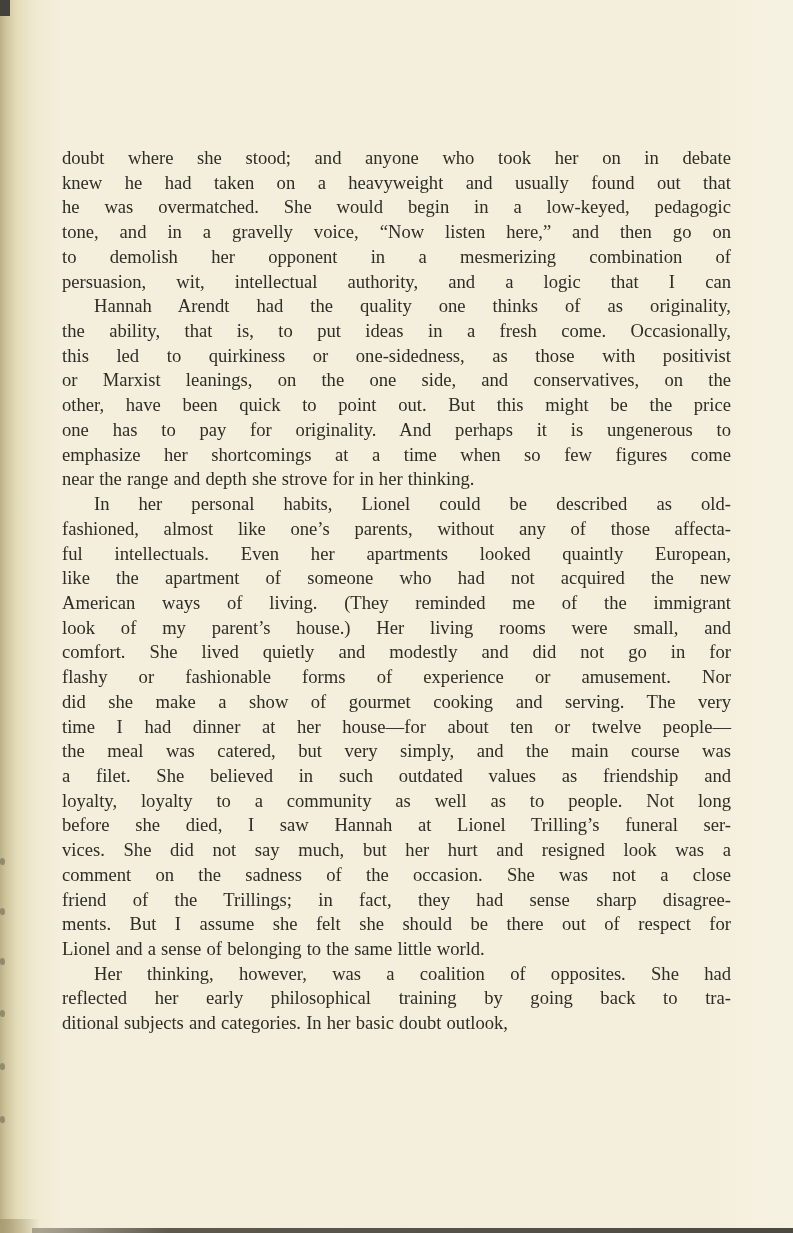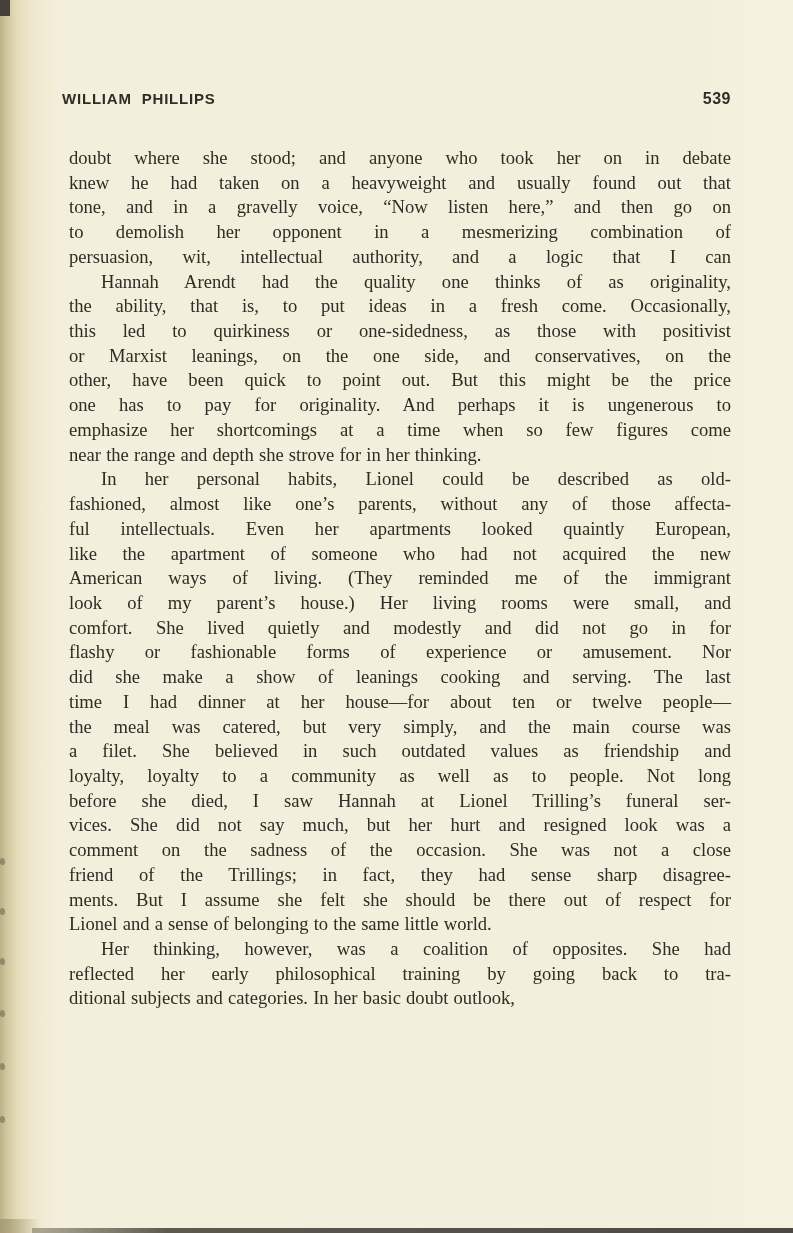--- a/index.html
+++ b/index.html
@@ -85,21 +85,20 @@
     width: 669px;
     color: var(--ink, #2e2d26);
   }
   .line {
     font-size: 18.6px;
     line-height: 24.72px;
     height: 24.72px;
     text-align: justify;
     word-spacing: 0.5px;
     white-space: normal;
-    margin-left: 7px;
   }
   .line.just {
     text-align-last: justify;
   }
   .line.indent {
     text-indent: 32px;
   }
 </style>
 </head>
 <body>
@@ -110,48 +109,45 @@
   <div class="bottom-edge"></div>
   <div id="specks">
       <div class="speck" style="top: 858px;"></div>
       <div class="speck" style="top: 908px;"></div>
       <div class="speck" style="top: 958px;"></div>
       <div class="speck" style="top: 1010px;"></div>
       <div class="speck" style="top: 1063px;"></div>
       <div class="speck" style="top: 1116px;"></div>
     </div>
 
-  <div class="header">
-    <span class="author">WILLIAM PHILLIPS</span>
-    <span class="pagenum">539</span>
-  </div>
 
   <div class="body" id="body-text">
       <div class="line just">doubt where she stood; and anyone who took her on in debate</div>
       <div class="line just">knew he had taken on a heavyweight and usually found out that</div>
+      <div class="line just">he was overmatched. She would begin in a low-keyed, pedagogic</div>
       <div class="line just">tone, and in a gravelly voice, “Now listen here,” and then go on</div>
       <div class="line just">to demolish her opponent in a mesmerizing combination of</div>
       <div class="line just">persuasion, wit, intellectual authority, and a logic that I can</div>
       <div class="line just indent">Hannah Arendt had the quality one thinks of as originality,</div>
       <div class="line just">the ability, that is, to put ideas in a fresh come. Occasionally,</div>
       <div class="line just">this led to quirkiness or one-sidedness, as those with positivist</div>
       <div class="line just">or Marxist leanings, on the one side, and conservatives, on the</div>
       <div class="line just">other, have been quick to point out. But this might be the price</div>
       <div class="line just">one has to pay for originality. And perhaps it is ungenerous to</div>
       <div class="line just">emphasize her shortcomings at a time when so few figures come</div>
       <div class="line">near the range and depth she strove for in her thinking.</div>
       <div class="line just indent">In her personal habits, Lionel could be described as old-</div>
       <div class="line just">fashioned, almost like one’s parents, without any of those affecta-</div>
       <div class="line just">ful intellectuals. Even her apartments looked quaintly European,</div>
       <div class="line just">like the apartment of someone who had not acquired the new</div>
       <div class="line just">American ways of living. (They reminded me of the immigrant</div>
       <div class="line just">look of my parent’s house.) Her living rooms were small, and</div>
       <div class="line just">comfort. She lived quietly and modestly and did not go in for</div>
       <div class="line just">flashy or fashionable forms of experience or amusement. Nor</div>
-      <div class="line just">did she make a show of leanings cooking and serving. The last</div>
+      <div class="line just">did she make a show of gourmet cooking and serving. The very</div>
       <div class="line just">time I had dinner at her house—for about ten or twelve people—</div>
       <div class="line just">the meal was catered, but very simply, and the main course was</div>
       <div class="line just">a filet. She believed in such outdated values as friendship and</div>
       <div class="line just">loyalty, loyalty to a community as well as to people. Not long</div>
       <div class="line just">before she died, I saw Hannah at Lionel Trilling’s funeral ser-</div>
       <div class="line just">vices. She did not say much, but her hurt and resigned look was a</div>
       <div class="line just">comment on the sadness of the occasion. She was not a close</div>
       <div class="line just">friend of the Trillings; in fact, they had sense sharp disagree-</div>
       <div class="line just">ments. But I assume she felt she should be there out of respect for</div>
       <div class="line">Lionel and a sense of belonging to the same little world.</div>

